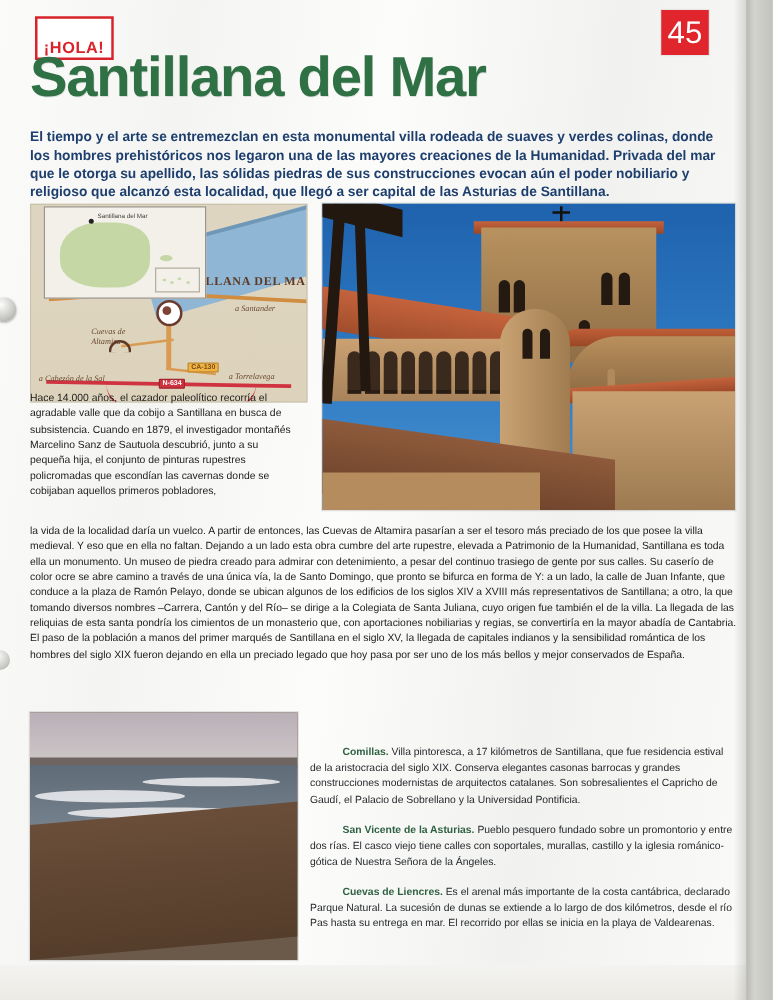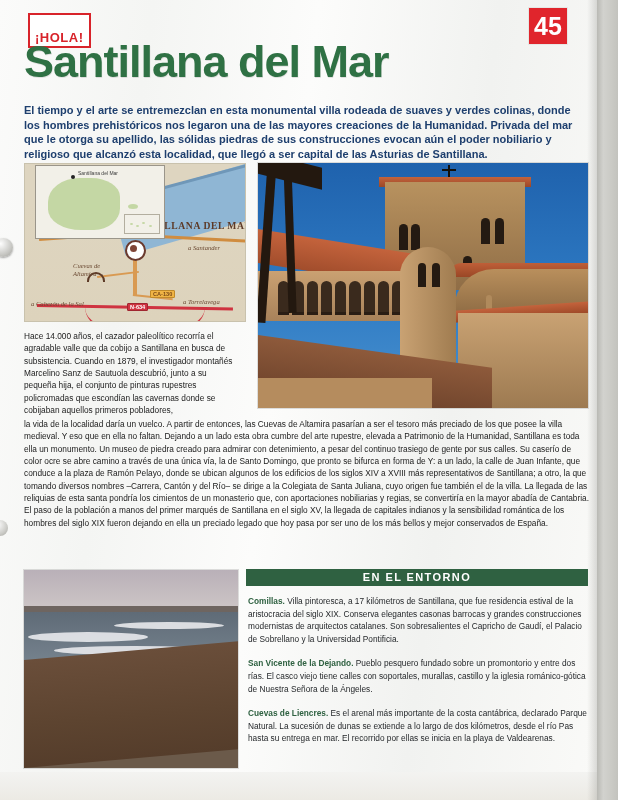--- a/index.html
+++ b/index.html
@@ -31,21 +31,21 @@
     font-family:"Liberation Sans", sans-serif;line-height:13px;
   }
   .kicker{
     position:absolute;left:100px;top:10px;
     color:#cf2027;font-style:italic;font-weight:bold;font-size:21px;
     font-family:"Liberation Serif", serif;letter-spacing:.2px;
   }
   .pageno{
     position:absolute;right:30px;top:8px;width:38px;height:36px;
     background:#e0252c;color:#fff;
-    font-size:25px;font-weight:bold;line-height:36px;text-align:center;
+    font-size:25px;font-weight:normal;line-height:36px;text-align:center;
     font-family:"Liberation Sans", sans-serif;
     box-shadow:0 0 0 1px rgba(0,0,0,.05);
   }
   .title{
     position:absolute;left:24px;top:36px;
     color:#2f7144;font-size:45px;font-weight:bold;letter-spacing:-1px;
     font-family:"Liberation Sans", sans-serif;line-height:52px;
     text-shadow:.5px .5px 0 rgba(0,0,0,.10);
   }
   
@@ -156,34 +156,34 @@
     overflow:hidden;background:#6b5a4a;box-shadow:0 0 0 1px rgba(0,0,0,.12);
   }
   .b-sky{position:absolute;left:0;top:0;width:100%;height:40px;background:linear-gradient(180deg,#b9b0b8,#cdc6c6);}
   .b-far{position:absolute;left:0;top:36px;width:100%;height:8px;background:#6e6560;}
   .b-sea{position:absolute;left:0;top:42px;width:100%;height:70px;background:linear-gradient(180deg,#5f6b77,#7e8b96);}
   .foam{position:absolute;background:#e8e9ec;border-radius:50%;opacity:.9;}
   .b-wet{position:absolute;left:0;top:100px;width:100%;height:40px;background:linear-gradient(180deg,#9aa1a6,#8b7f73);transform:skewY(-7deg);}
   .b-sand{position:absolute;left:0;bottom:0;width:100%;height:108px;background:linear-gradient(180deg,#6a4e3a 0%,#5d4430 60%,#553d2b 100%);transform:skewY(-5deg);transform-origin:0 100%;}
   
   .bodytext{color:#1b1b1b;font-size:8.3px;line-height:12.35px;text-align:left;}
-  .col-left{position:absolute;left:24px;top:330px;width:214px;}
+  .col-left{position:absolute;left:24px;top:312px;width:214px;}
   .full-1{position:absolute;left:24px;top:418px;width:565px;}
   
   .entorno-bar{
     position:absolute;left:246px;top:569px;width:342px;height:17px;
     background:#2f6141;color:#fff;font-size:11px;font-weight:bold;
     letter-spacing:1.4px;text-align:center;line-height:17px;
   }
   .entorno-body{
     position:absolute;left:248px;top:595px;width:340px;
     color:#25282b;font-size:8.3px;line-height:12.6px;
   }
   .entorno-body p{margin:0 0 12px 0;}
-  .entorno-body b{color:#2f6141;}
+  .entorno-body b{color:#2f6141;margin-left:26px;}
   
   .hole{
     position:absolute;left:-6px;top:238px;width:19px;height:19px;border-radius:50%;
     background:radial-gradient(circle at 35% 30%,#fdfdfd,#c8c8c4 60%,#9e9e99 100%);
     box-shadow:0 1px 2px rgba(0,0,0,.35);
   }
   .hole2{
     position:absolute;left:-8px;top:520px;width:16px;height:16px;border-radius:50%;
     background:radial-gradient(circle at 35% 30%,#fdfdfd,#cdcdc9 60%,#a3a39e 100%);
   }
@@ -299,27 +299,26 @@
     <div class="b-sea"></div>
     <div class="foam" style="left:4px;top:62px;width:120px;height:10px;"></div>
     <div class="foam" style="left:30px;top:76px;width:160px;height:9px;"></div>
     <div class="foam" style="left:0px;top:92px;width:150px;height:12px;"></div>
     <div class="foam" style="left:90px;top:52px;width:110px;height:7px;"></div>
     <div class="b-wet"></div>
     <div class="foam" style="left:-10px;top:110px;width:120px;height:24px;border-radius:0 60px 0 0;opacity:.85;"></div>
     <div class="b-sand"></div>
   </div>
 
-  <div class="entorno-bar">EN EL ENTORNO</div>
   <div class="entorno-body">
     <p>
       <b>Comillas.</b><span> Villa pintoresca, a 17 kilómetros de Santillana, que fue residencia estival de la aristocracia del siglo XIX. Conserva elegantes casonas barrocas y grandes construcciones modernistas de arquitectos catalanes. Son sobresalientes el Capricho de Gaudí, el Palacio de Sobrellano y la Universidad Pontificia.</span>
     </p>
     <p>
-      <b>San Vicente de la Dejando.</b><span> Pueblo pesquero fundado sobre un promontorio y entre dos rías. El casco viejo tiene calles con soportales, murallas, castillo y la iglesia románico-gótica de Nuestra Señora de la Ángeles.</span>
+      <b>San Vicente de la Asturias.</b><span> Pueblo pesquero fundado sobre un promontorio y entre dos rías. El casco viejo tiene calles con soportales, murallas, castillo y la iglesia románico-gótica de Nuestra Señora de la Ángeles.</span>
     </p>
     <p>
       <b>Cuevas de Liencres.</b><span> Es el arenal más importante de la costa cantábrica, declarado Parque Natural. La sucesión de dunas se extiende a lo largo de dos kilómetros, desde el río Pas hasta su entrega en mar. El recorrido por ellas se inicia en la playa de Valdearenas.</span>
     </p>
   </div>
 
   <div class="bottomband"></div>
 
   <div class="hole"></div>
   <div class="hole2"></div>

